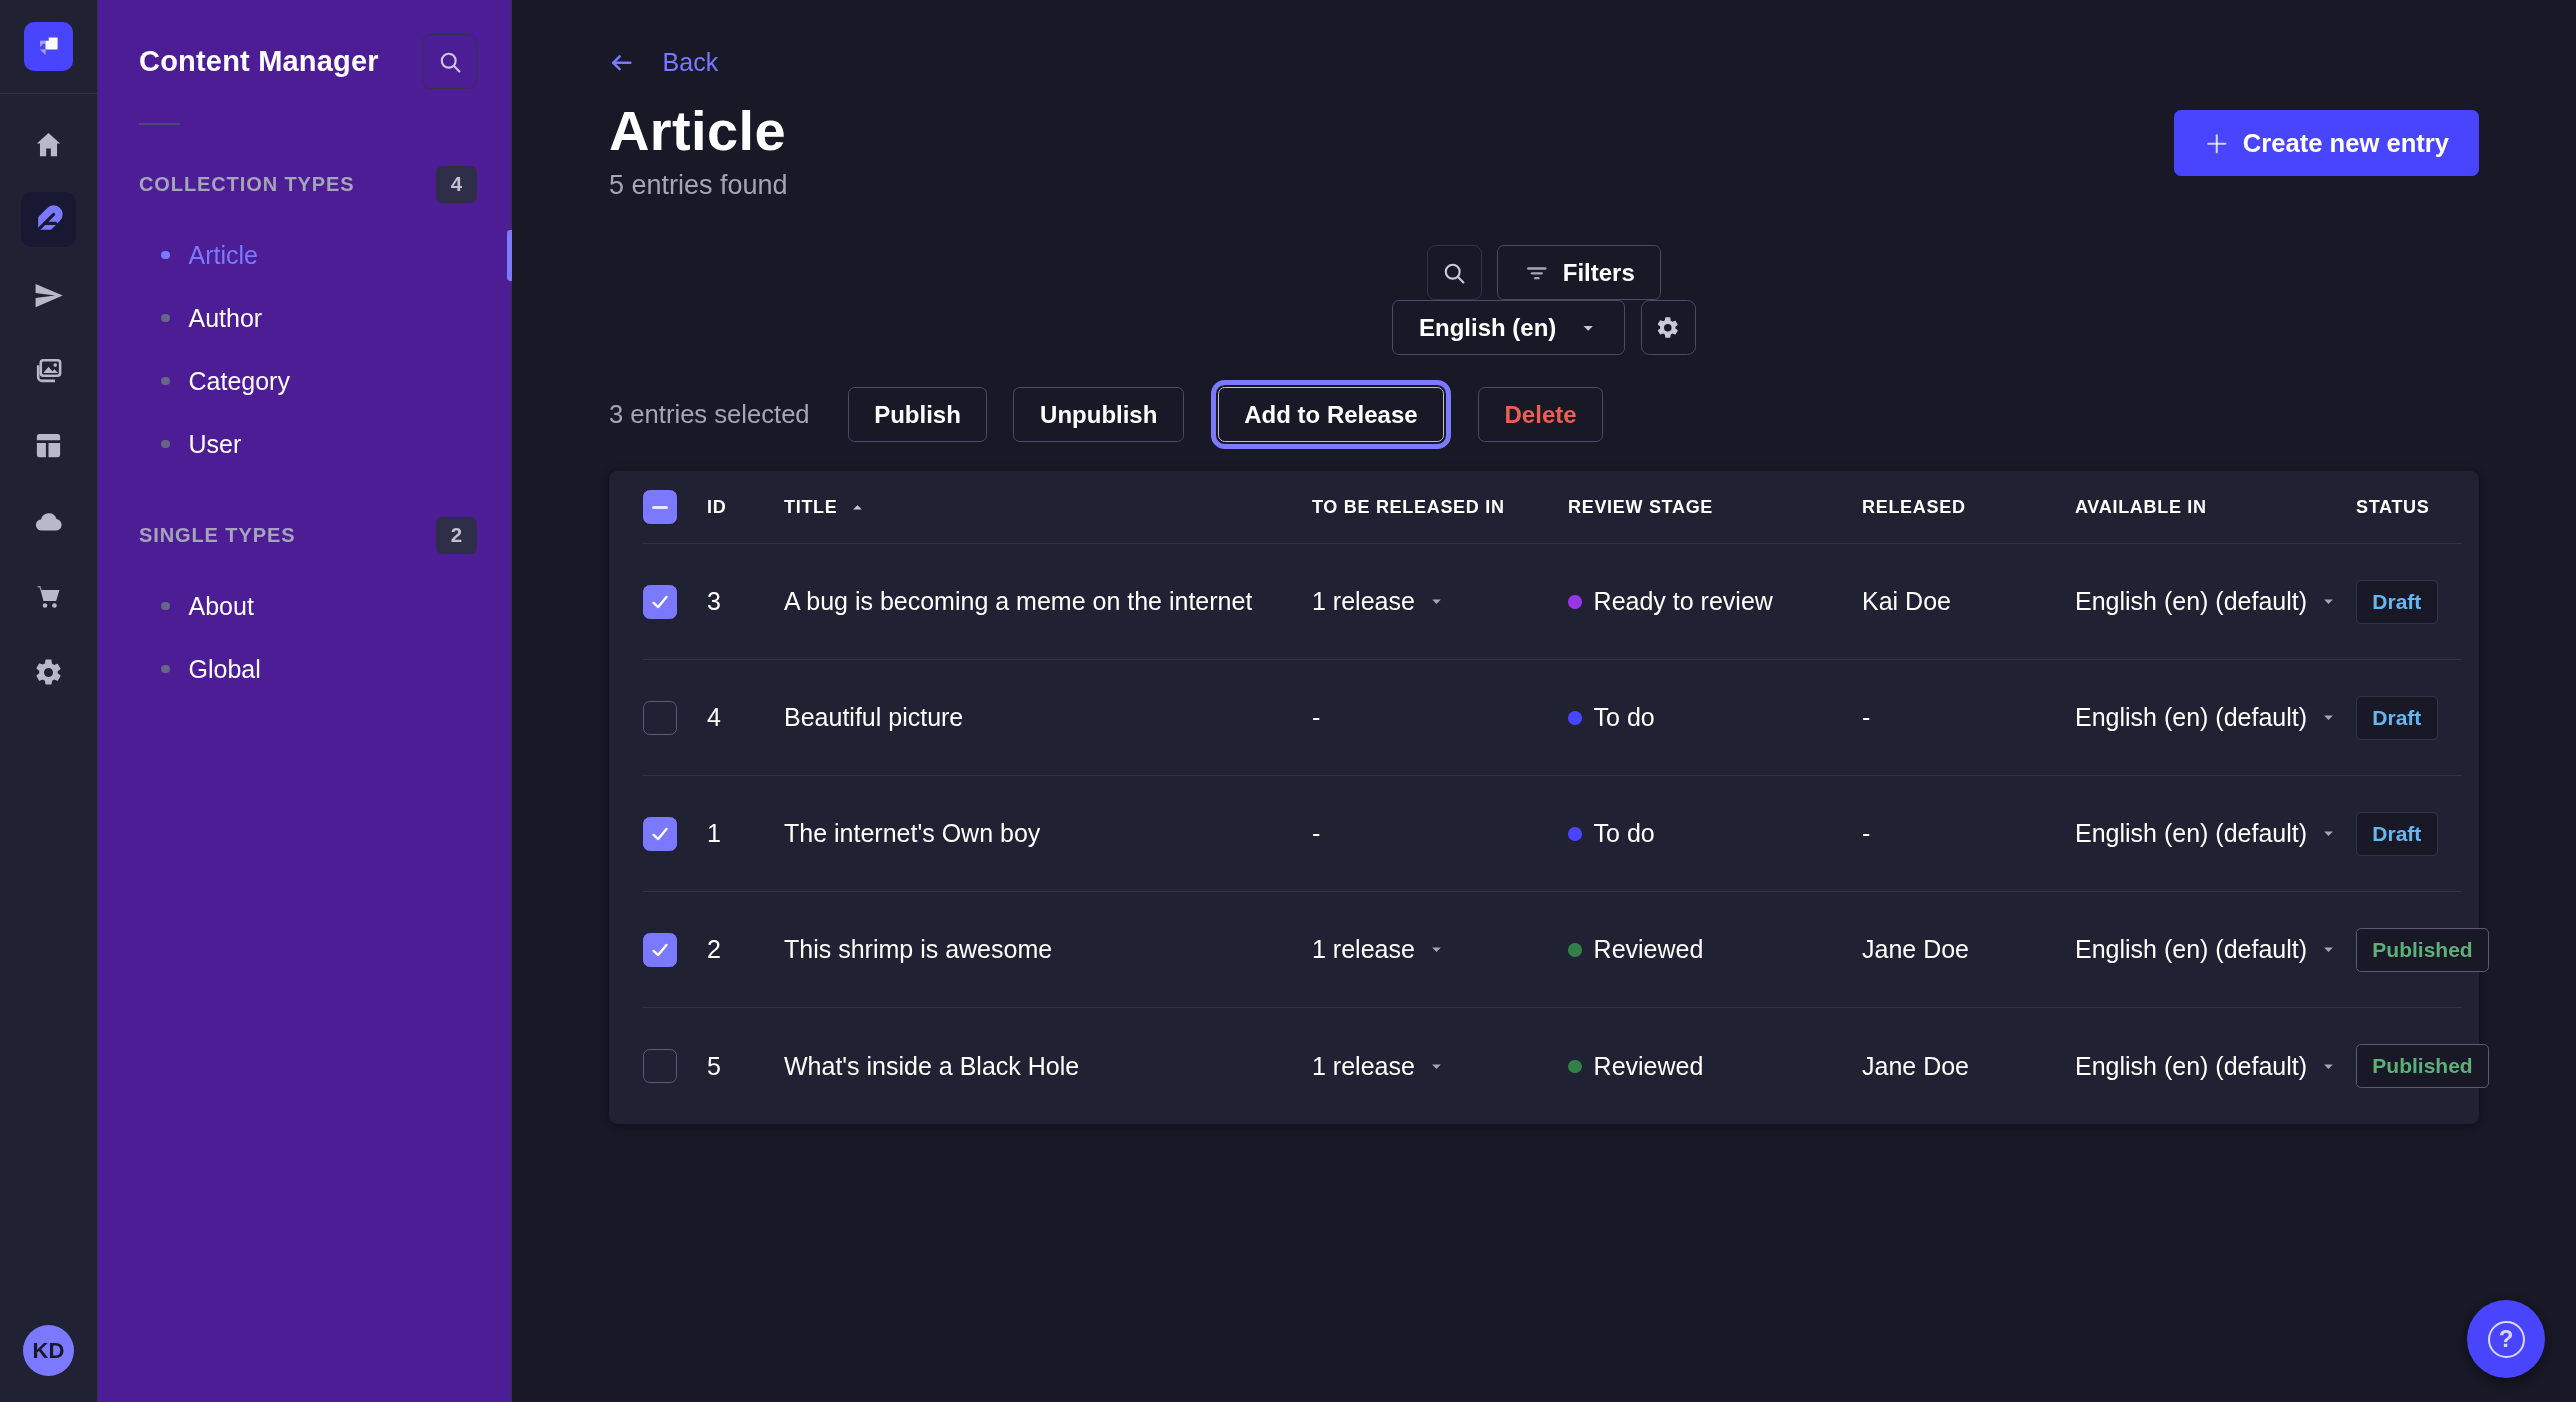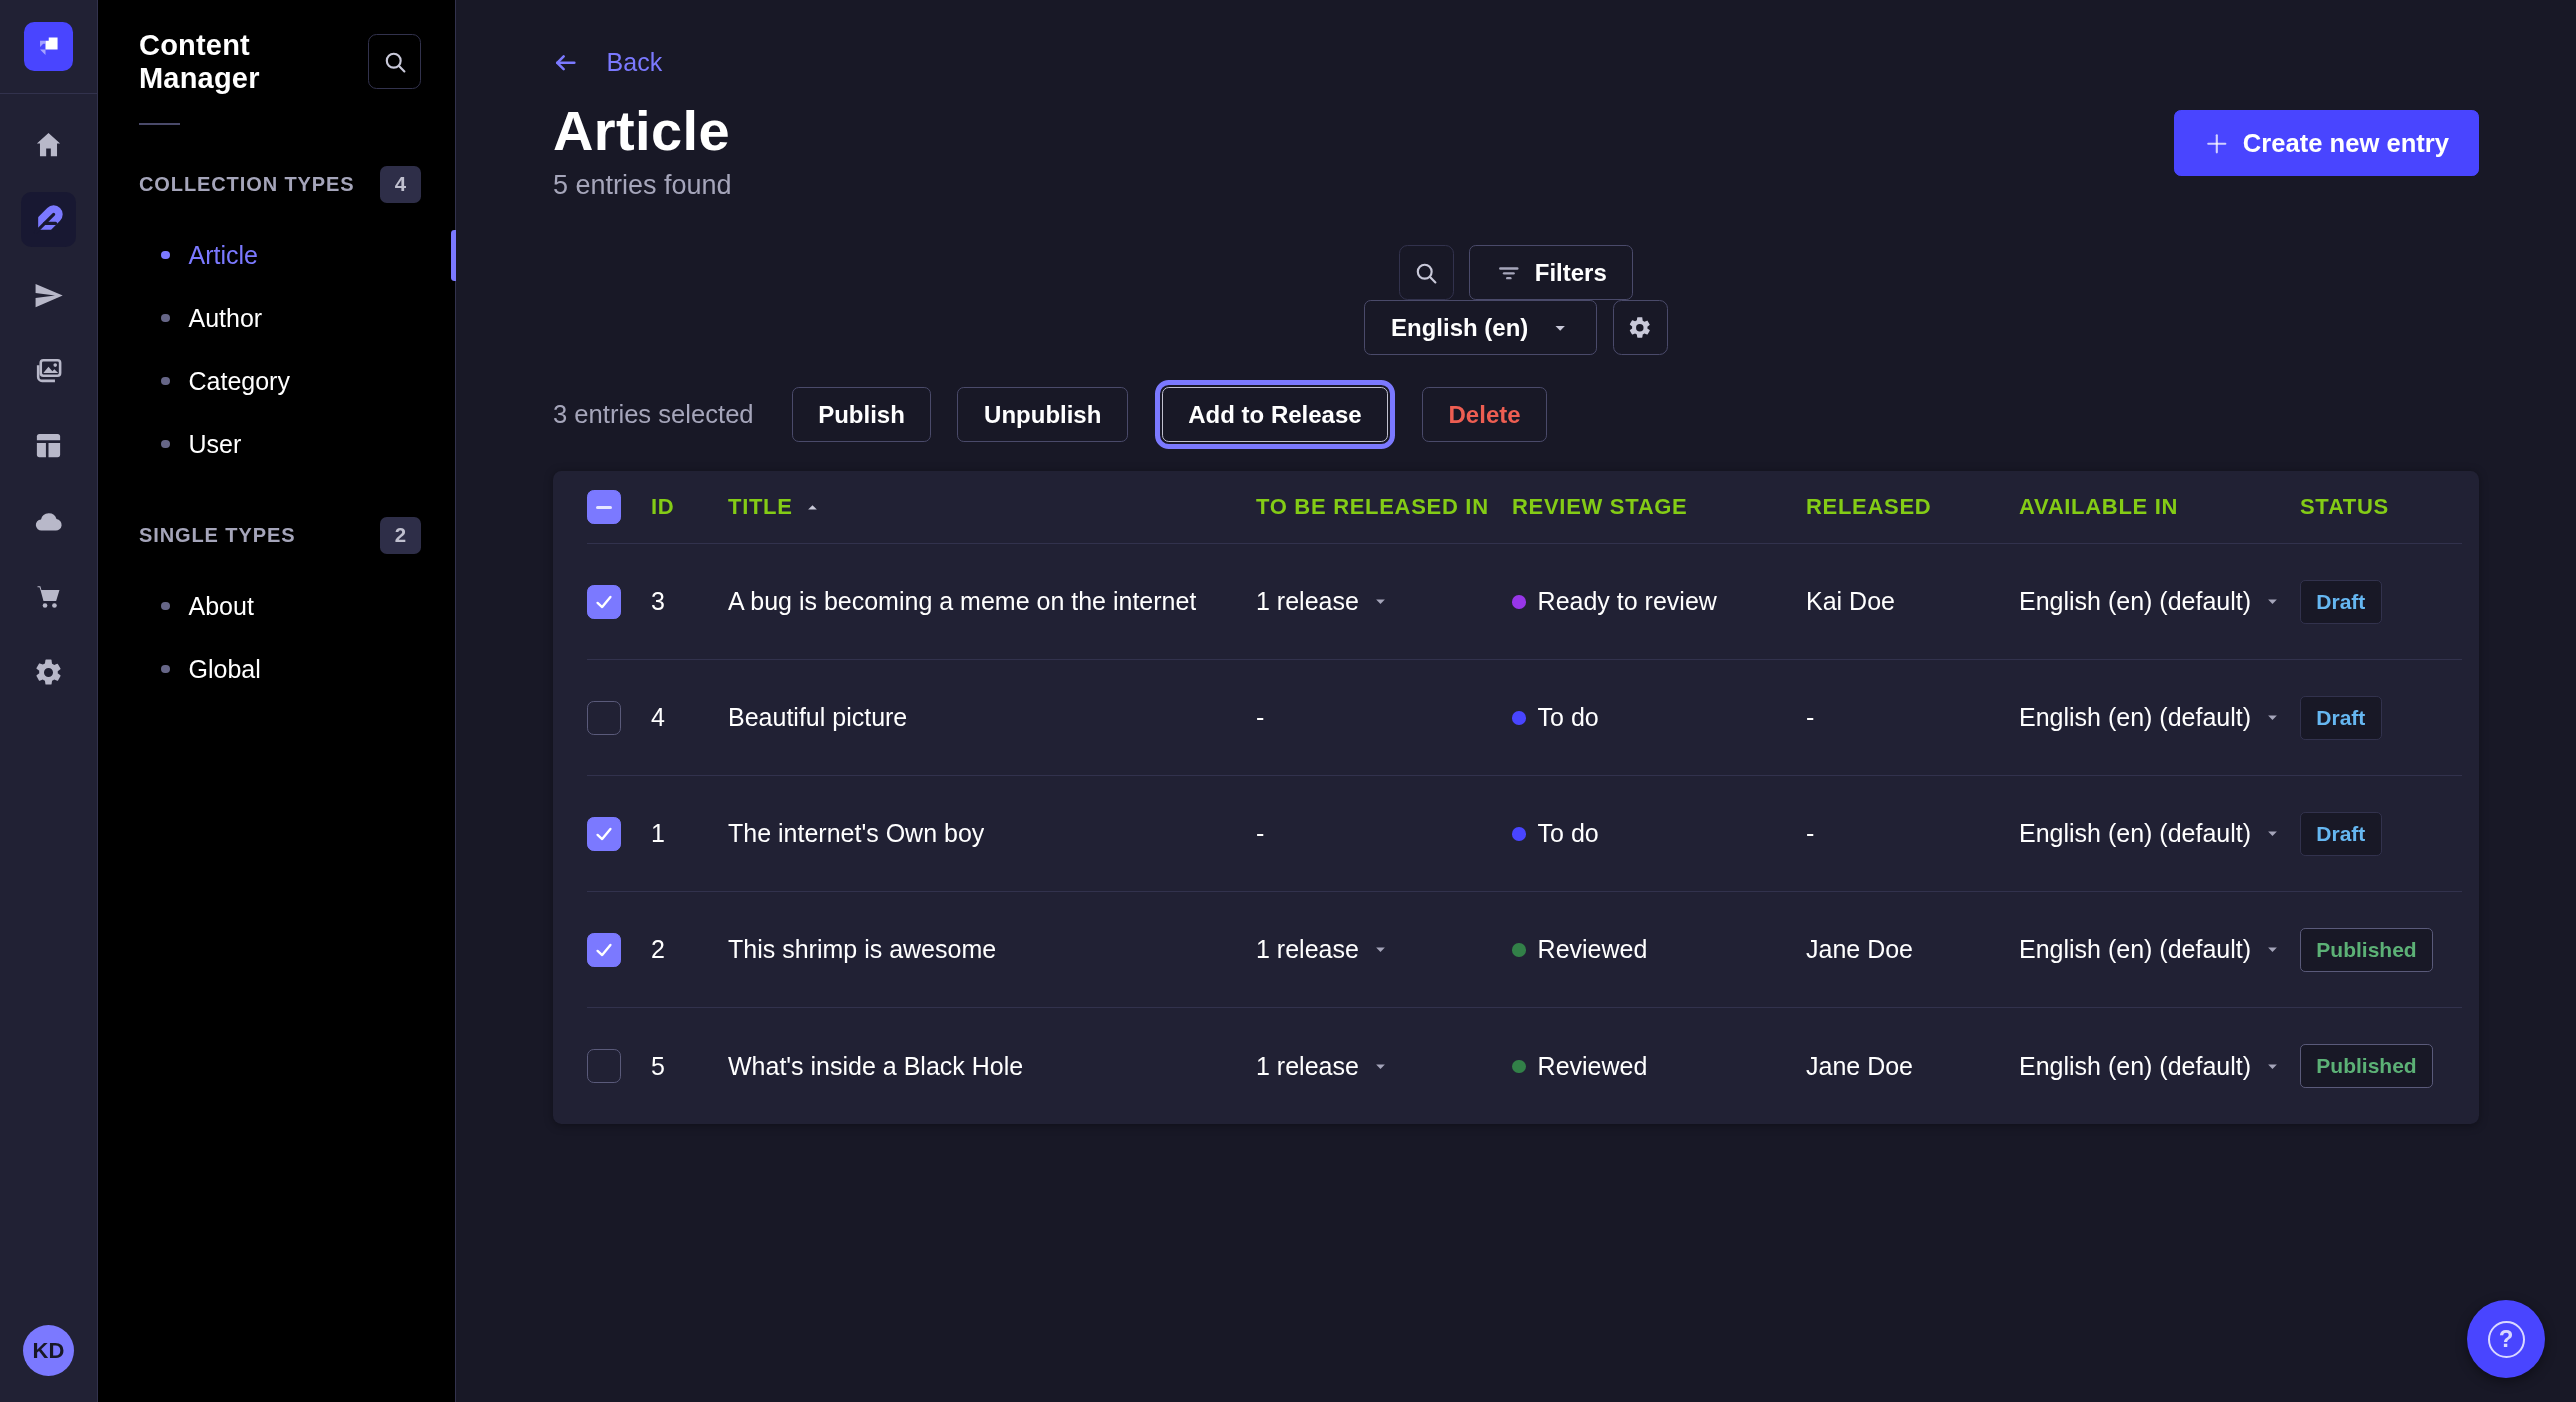--- a/index.html
+++ b/index.html
@@ -37,22 +37,22 @@
   .rail-spacer { flex:1; }
   .avatar {
     width:51px; height:51px; border-radius:50%;
     background:#7b79ff; color:#181826;
     display:flex; align-items:center; justify-content:center;
     font-size:22px; font-weight:700; margin-bottom:25.6px; cursor:pointer;
   }
 
   
   .sidebar {
-    width:358px; height:100%;
-    background:#000000;
+    width:414px; height:100%;
+    background:#4c1d95;
     border-right:0.9px solid #32324d;
     padding:34px 34px 0 41px;
     position:relative; flex-shrink:0;
   }
   .sb-head { display:flex; align-items:center; justify-content:space-between; height:55px; }
   .sb-title { font-size:29px; font-weight:700; letter-spacing:0.2px; }
   .icon-btn-sq {
     width:55px; height:55px; border-radius:8.5px;
     border:0.9px solid #32324d; background:transparent;
     display:flex; align-items:center; justify-content:center; cursor:pointer;
@@ -99,21 +99,21 @@
   .btn-focus { border:0.9px solid #c0c0cf; outline:5.1px solid #7b79ff; outline-offset:2.6px; margin:0 7.7px; }
 
   
   .table-card {
     margin-top:29px; background:#212134; border-radius:8.5px;
     box-shadow:0 1.7px 8.5px rgba(0,0,0,.35);
     padding:0 17px 0 34px;
   }
   .tgrid { display:grid; grid-template-columns:64px 77px 528px 256px 294px 213px 281px minmax(106px,1fr); align-items:center; }
   .thead { height:73px; border-bottom:0.9px solid #32324d; }
-  .th { font-size:22px; font-weight:700; letter-spacing:0.7px; color:#84cc16; display:flex; align-items:center; gap:10.2px; }
+  .th { font-size:18px; font-weight:700; letter-spacing:0.7px; color:#ffffff; display:flex; align-items:center; gap:10.2px; }
   .trow { height:116px; border-bottom:0.9px solid #32324d; }
   .trow:last-child { border-bottom:none; }
   .cell { font-size:25px; color:#ffffff; display:flex; align-items:center; gap:12px; min-width:0; }
   .cell .txt { overflow:hidden; text-overflow:ellipsis; white-space:nowrap; }
   .checkbox {
     width:34px; height:34px; border-radius:6.8px; border:1.7px solid #5a5a7a;
     display:flex; align-items:center; justify-content:center; cursor:pointer; background:transparent;
   }
   .checkbox.checked { background:#7b79ff; border-color:#7b79ff; }
   .checkbox svg { display:none; }

